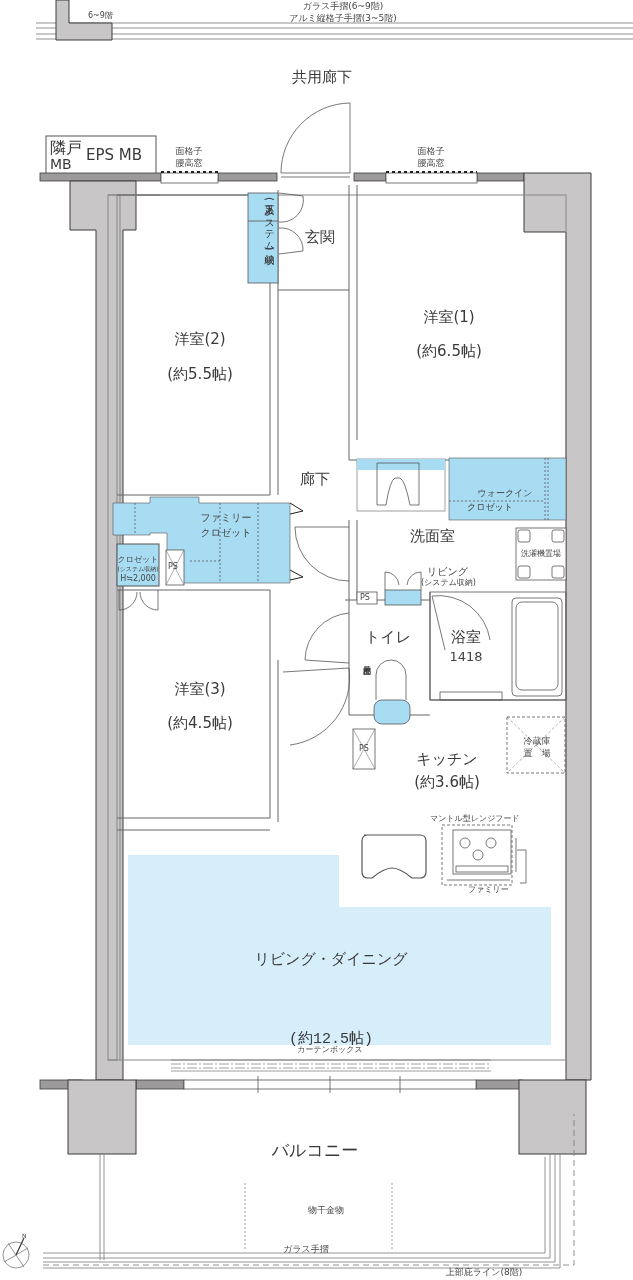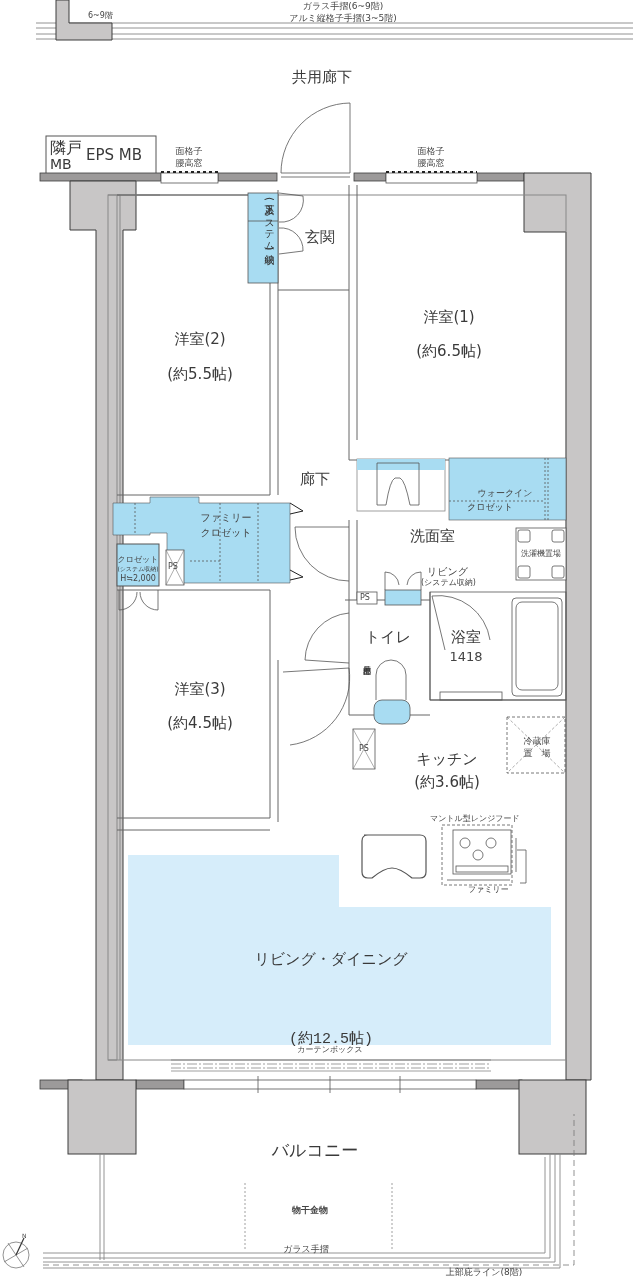--- a/index.html
+++ b/index.html
@@ -271,16 +271,16 @@
 <div class="lbl c room" style="left:200px;top:716px;">(約4.5帖)</div>
 
 <div class="lbl tiny" style="left:430px;top:815px;">マントル型レンジフード</div>
 <div class="lbl tiny" style="left:468px;top:886px;">ファミリー</div>
 
 <div class="lbl c room" style="left:331px;top:952px;">リビング・ダイニング</div>
 <div class="lbl c room" style="left:331px;top:1032px;font-family:Liberation Mono, monospace;">(約12.5帖)</div>
 <div class="lbl c tiny" style="left:330px;top:1046px;">カーテンボックス</div>
 
 <div class="lbl c big" style="left:315px;top:1142px;">バルコニー</div>
-<div class="lbl c small" style="left:310px;top:1206px;font-weight:bold;">物干金物</div>
+<div class="lbl c small" style="left:326px;top:1206px;">物干金物</div>
 <div class="lbl c small" style="left:306px;top:1245px;">ガラス手摺</div>
 <div class="lbl c small" style="left:484px;top:1268px;">上部庇ライン(8階)</div>
 <div class="lbl tiny" style="left:22px;top:1233px;font-size:6px;">N</div>
 
 </body></html>

